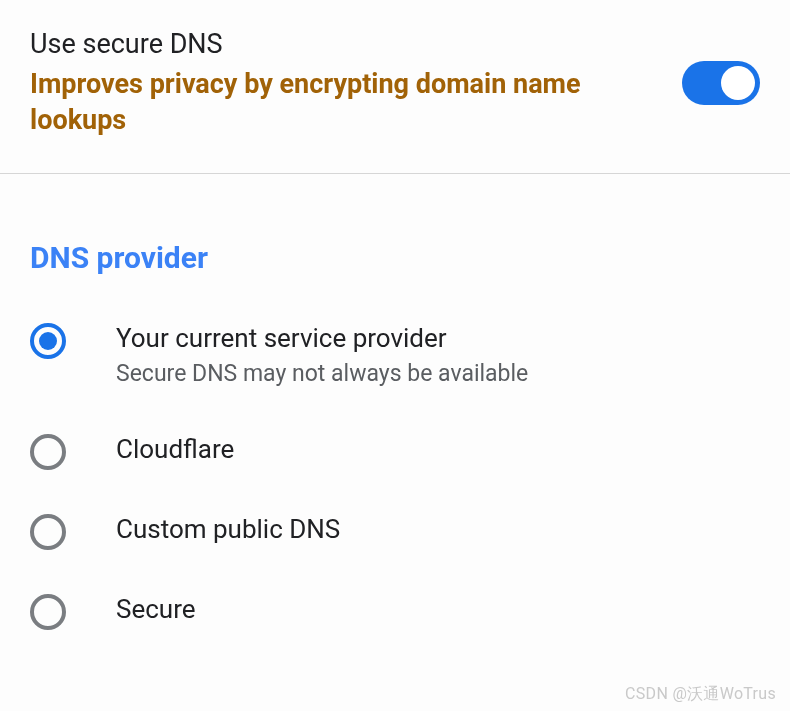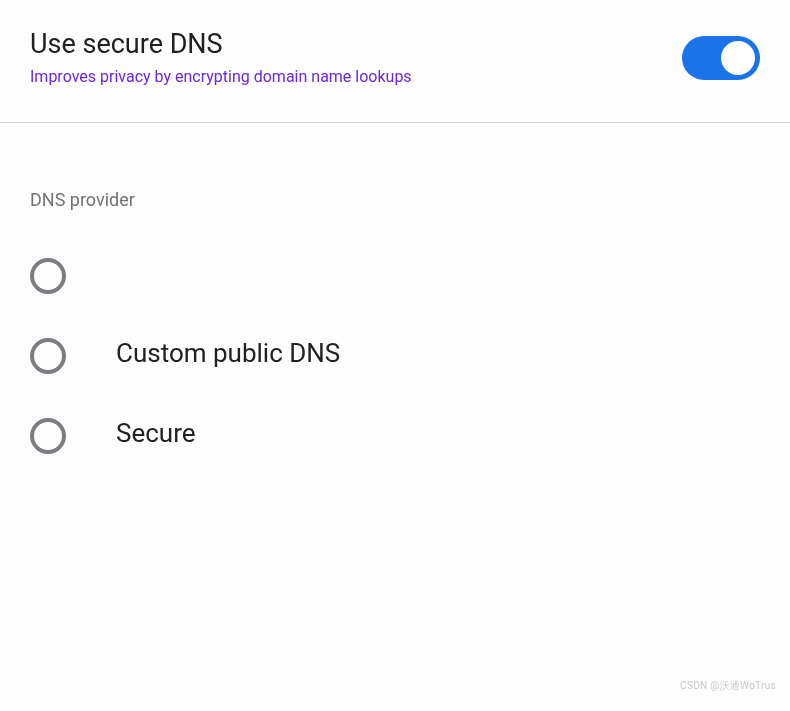--- a/index.html
+++ b/index.html
@@ -24,23 +24,23 @@
     .header-text {
       flex: 1;
     }
     .header-title {
       font-size: 27px;
       color: #202124;
       font-weight: 400;
       margin-bottom: 6px;
     }
     .header-subtitle {
-      font-size: 16px;
-      color: #6d28d9;
-      font-weight: 400;
+      font-size: 27px;
+      color: #a16207;
+      font-weight: 700;
       line-height: 1.35;
     }
     .toggle-switch {
       position: relative;
       width: 78px;
       height: 44px;
       background: #1a73e8;
       border-radius: 22px;
       cursor: pointer;
       flex-shrink: 0;
@@ -54,23 +54,23 @@
       border-radius: 50%;
       top: 5px;
       right: 5px;
     }
     .divider {
       height: 1px;
       background: #d6d6d6;
       width: 100%;
     }
     .section-label {
-      font-size: 18px;
-      color: #737373;
-      font-weight: 400;
+      font-size: 30px;
+      color: #3b82f6;
+      font-weight: 700;
       padding: 66px 30px 10px 30px;
     }
     .options-container {
       padding: 36px 30px 0 30px;
     }
     .option-row {
       display: flex;
       align-items: flex-start;
       margin-bottom: 42px;
       cursor: pointer;
@@ -111,23 +111,23 @@
     }
     .option-subtitle {
       font-size: 23px;
       color: #5a5d61;
       font-weight: 400;
       line-height: 1.4;
       margin-top: 2px;
     }
     .watermark {
       position: absolute;
-      bottom: 18px;
+      bottom: 6px;
       right: 14px;
-      font-size: 10px;
+      font-size: 16px;
       color: #c9c9c9;
       letter-spacing: 0.3px;
     }
   </style>
 </head>
 <body>
 
 <div class="header-section">
   <div class="header-text">
     <div class="header-title">Use secure DNS</div>
@@ -137,23 +137,35 @@
     <div class="toggle-thumb"></div>
   </div>
 </div>
 
 <div class="divider"></div>
 
 <div class="section-label">DNS provider</div>
 
 <div class="options-container">
 
+  <div class="option-row">
+    <div class="radio-outer radio-selected">
+      <div class="radio-inner"></div>
+    </div>
+    <div class="option-text">
+      <div class="option-title">Your current service provider</div>
+      <div class="option-subtitle">Secure DNS may not always be available</div>
+    </div>
+  </div>
 
   <div class="option-row">
     <div class="radio-outer radio-unselected"></div>
+    <div class="option-text">
+      <div class="option-title">Cloudflare</div>
+    </div>
   </div>
 
   <div class="option-row">
     <div class="radio-outer radio-unselected"></div>
     <div class="option-text">
       <div class="option-title">Custom public DNS</div>
     </div>
   </div>
 
   <div class="option-row">

